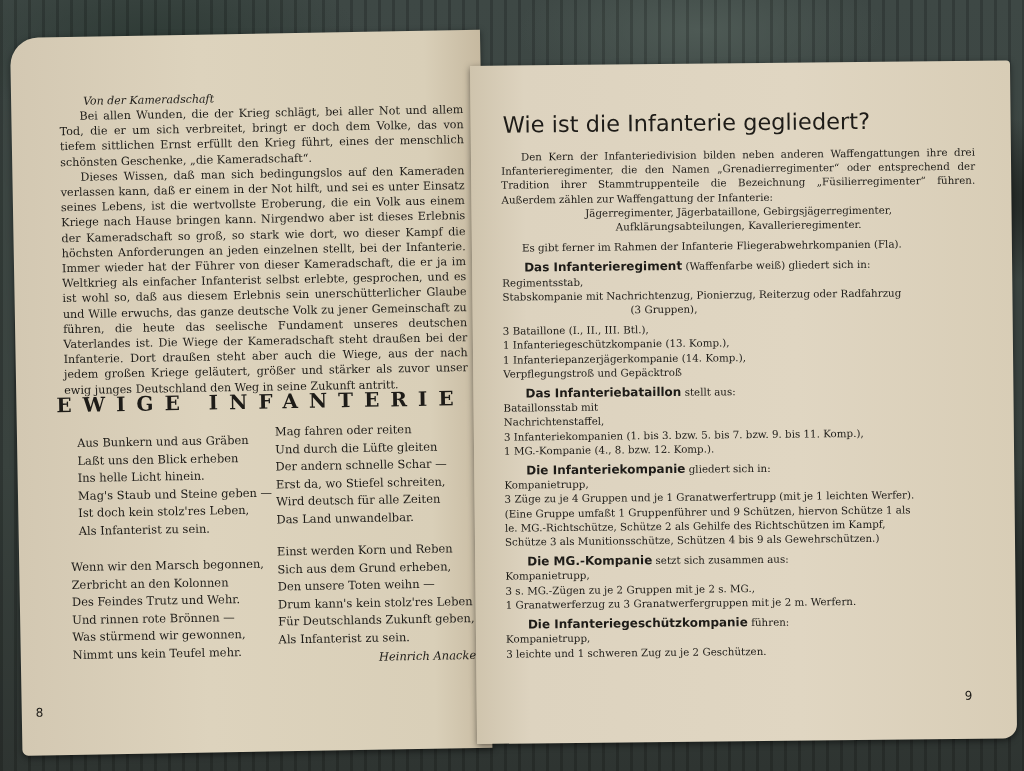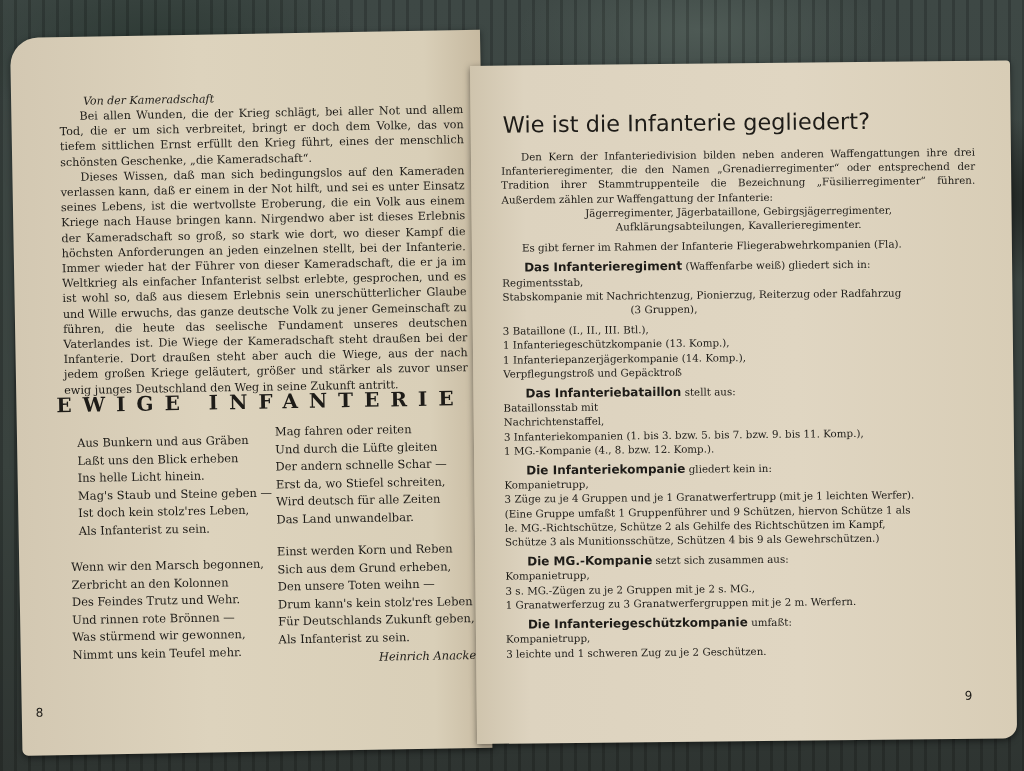--- a/index.html
+++ b/index.html
@@ -132,39 +132,39 @@
       <span>stellt aus:</span>
     </div>
     <div class="line">Bataillonsstab mit</div>
     <div class="line">Nachrichtenstaffel,</div>
     <div class="line">3 Infanteriekompanien (1. bis 3. bzw. 5. bis 7. bzw. 9. bis 11. Komp.),</div>
     <div class="line">1 MG.-Kompanie (4., 8. bzw. 12. Komp.).</div>
     <div class="gap"></div>
 
     <div class="line">
       <span class="hd">Die Infanteriekompanie</span>
-      <span>gliedert kein in:</span>
+      <span>gliedert sich in:</span>
     </div>
     <div class="line">Kompanietrupp,</div>
     <div class="line">3 Züge zu je 4 Gruppen und je 1 Granatwerfertrupp (mit je 1 leichten Werfer).</div>
     <div class="line">(Eine Gruppe umfaßt 1 Gruppenführer und 9 Schützen, hiervon Schütze 1 als</div>
     <div class="line">le. MG.-Richtschütze, Schütze 2 als Gehilfe des Richtschützen im Kampf,</div>
     <div class="line">Schütze 3 als Munitionsschütze, Schützen 4 bis 9 als Gewehrschützen.)</div>
     <div class="gap"></div>
 
     <div class="line">
       <span class="hd">Die MG.-Kompanie</span>
       <span>setzt sich zusammen aus:</span>
     </div>
     <div class="line">Kompanietrupp,</div>
     <div class="line">3 s. MG.-Zügen zu je 2 Gruppen mit je 2 s. MG.,</div>
     <div class="line">1 Granatwerferzug zu 3 Granatwerfergruppen mit je 2 m. Werfern.</div>
     <div class="gap"></div>
 
     <div class="line">
       <span class="hd">Die Infanteriegeschützkompanie</span>
-      <span>umfaßt:</span>
+      <span>führen:</span>
     </div>
     <div class="line">Kompanietrupp,</div>
     <div class="line">3 leichte und 1 schweren Zug zu je 2 Geschützen.</div>
   </div>
   <div class="pnum" style="left:488px; top:628px;">9</div>
 </div>
 
 </body></html>

